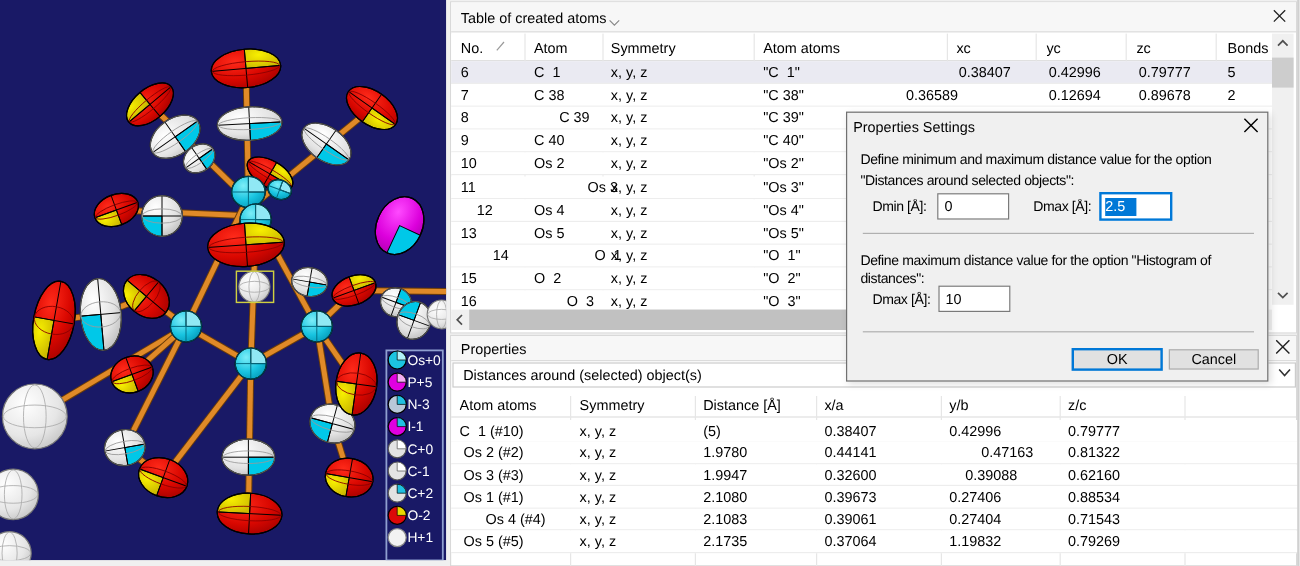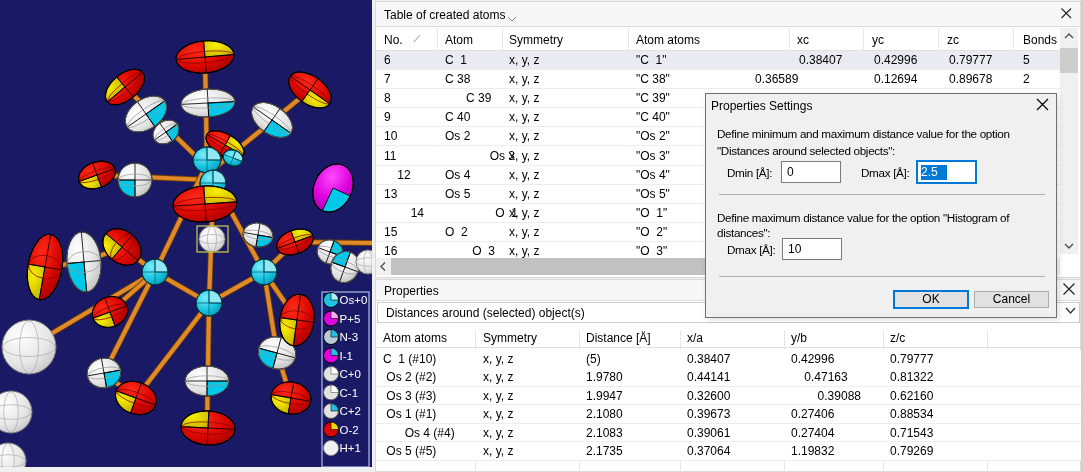--- a/index.html
+++ b/index.html
@@ -541,28 +541,28 @@
 <div class="c " style="left:483px;top:352.0px;width:80px;text-align:left">x, y, z</div>
 <div class="c " style="left:586px;top:352.0px;width:80px;text-align:left">(5)</div>
 <div class="c " style="left:687px;top:352.0px;width:70px;text-align:left">0.38407</div>
 <div class="c " style="left:791px;top:352.0px;width:70px;text-align:left">0.42996</div>
 <div class="c " style="left:890px;top:352.0px;width:70px;text-align:left">0.79777</div>
 <div style="position:absolute;left:376px;top:368.4px;width:707px;height:18.5px;background:#fff;border-bottom:1px solid #ededed"></div>
 <div class="c " style="left:383px;top:370.4px;width:90px;text-align:left">&nbsp;Os 2 (#2)</div>
 <div class="c " style="left:483px;top:370.4px;width:80px;text-align:left">x, y, z</div>
 <div class="c " style="left:586px;top:370.4px;width:80px;text-align:left">1.9780</div>
 <div class="c " style="left:687px;top:370.4px;width:70px;text-align:left">0.44141</div>
-<div class="c " style="left:791px;top:370.4px;width:70px;text-align:center">0.47163</div>
+<div class="c " style="left:791px;top:370.4px;width:70px;text-align:right">0.47163</div>
 <div class="c " style="left:890px;top:370.4px;width:70px;text-align:left">0.81322</div>
 <div style="position:absolute;left:376px;top:386.79999999999995px;width:707px;height:18.5px;background:#fff;border-bottom:1px solid #ededed"></div>
 <div class="c " style="left:383px;top:388.79999999999995px;width:90px;text-align:left">&nbsp;Os 3 (#3)</div>
 <div class="c " style="left:483px;top:388.79999999999995px;width:80px;text-align:left">x, y, z</div>
 <div class="c " style="left:586px;top:388.79999999999995px;width:80px;text-align:left">1.9947</div>
 <div class="c " style="left:687px;top:388.79999999999995px;width:70px;text-align:left">0.32600</div>
-<div class="c " style="left:791px;top:388.79999999999995px;width:70px;text-align:right">0.39088</div>
+<div class="c " style="left:791px;top:388.79999999999995px;width:70px;text-align:center">0.39088</div>
 <div class="c " style="left:890px;top:388.79999999999995px;width:70px;text-align:left">0.62160</div>
 <div style="position:absolute;left:376px;top:405.19999999999993px;width:707px;height:18.5px;background:#fff;border-bottom:1px solid #ededed"></div>
 <div class="c " style="left:383px;top:407.19999999999993px;width:90px;text-align:left">&nbsp;Os 1 (#1)</div>
 <div class="c " style="left:483px;top:407.19999999999993px;width:80px;text-align:left">x, y, z</div>
 <div class="c " style="left:586px;top:407.19999999999993px;width:80px;text-align:left">2.1080</div>
 <div class="c " style="left:687px;top:407.19999999999993px;width:70px;text-align:left">0.39673</div>
 <div class="c " style="left:791px;top:407.19999999999993px;width:70px;text-align:left">0.27406</div>
 <div class="c " style="left:890px;top:407.19999999999993px;width:70px;text-align:left">0.88534</div>
 <div style="position:absolute;left:376px;top:423.5999999999999px;width:707px;height:18.5px;background:#fff;border-bottom:1px solid #ededed"></div>
 <div class="c " style="left:383px;top:425.5999999999999px;width:90px;text-align:center">&nbsp;Os 4 (#4)</div>

